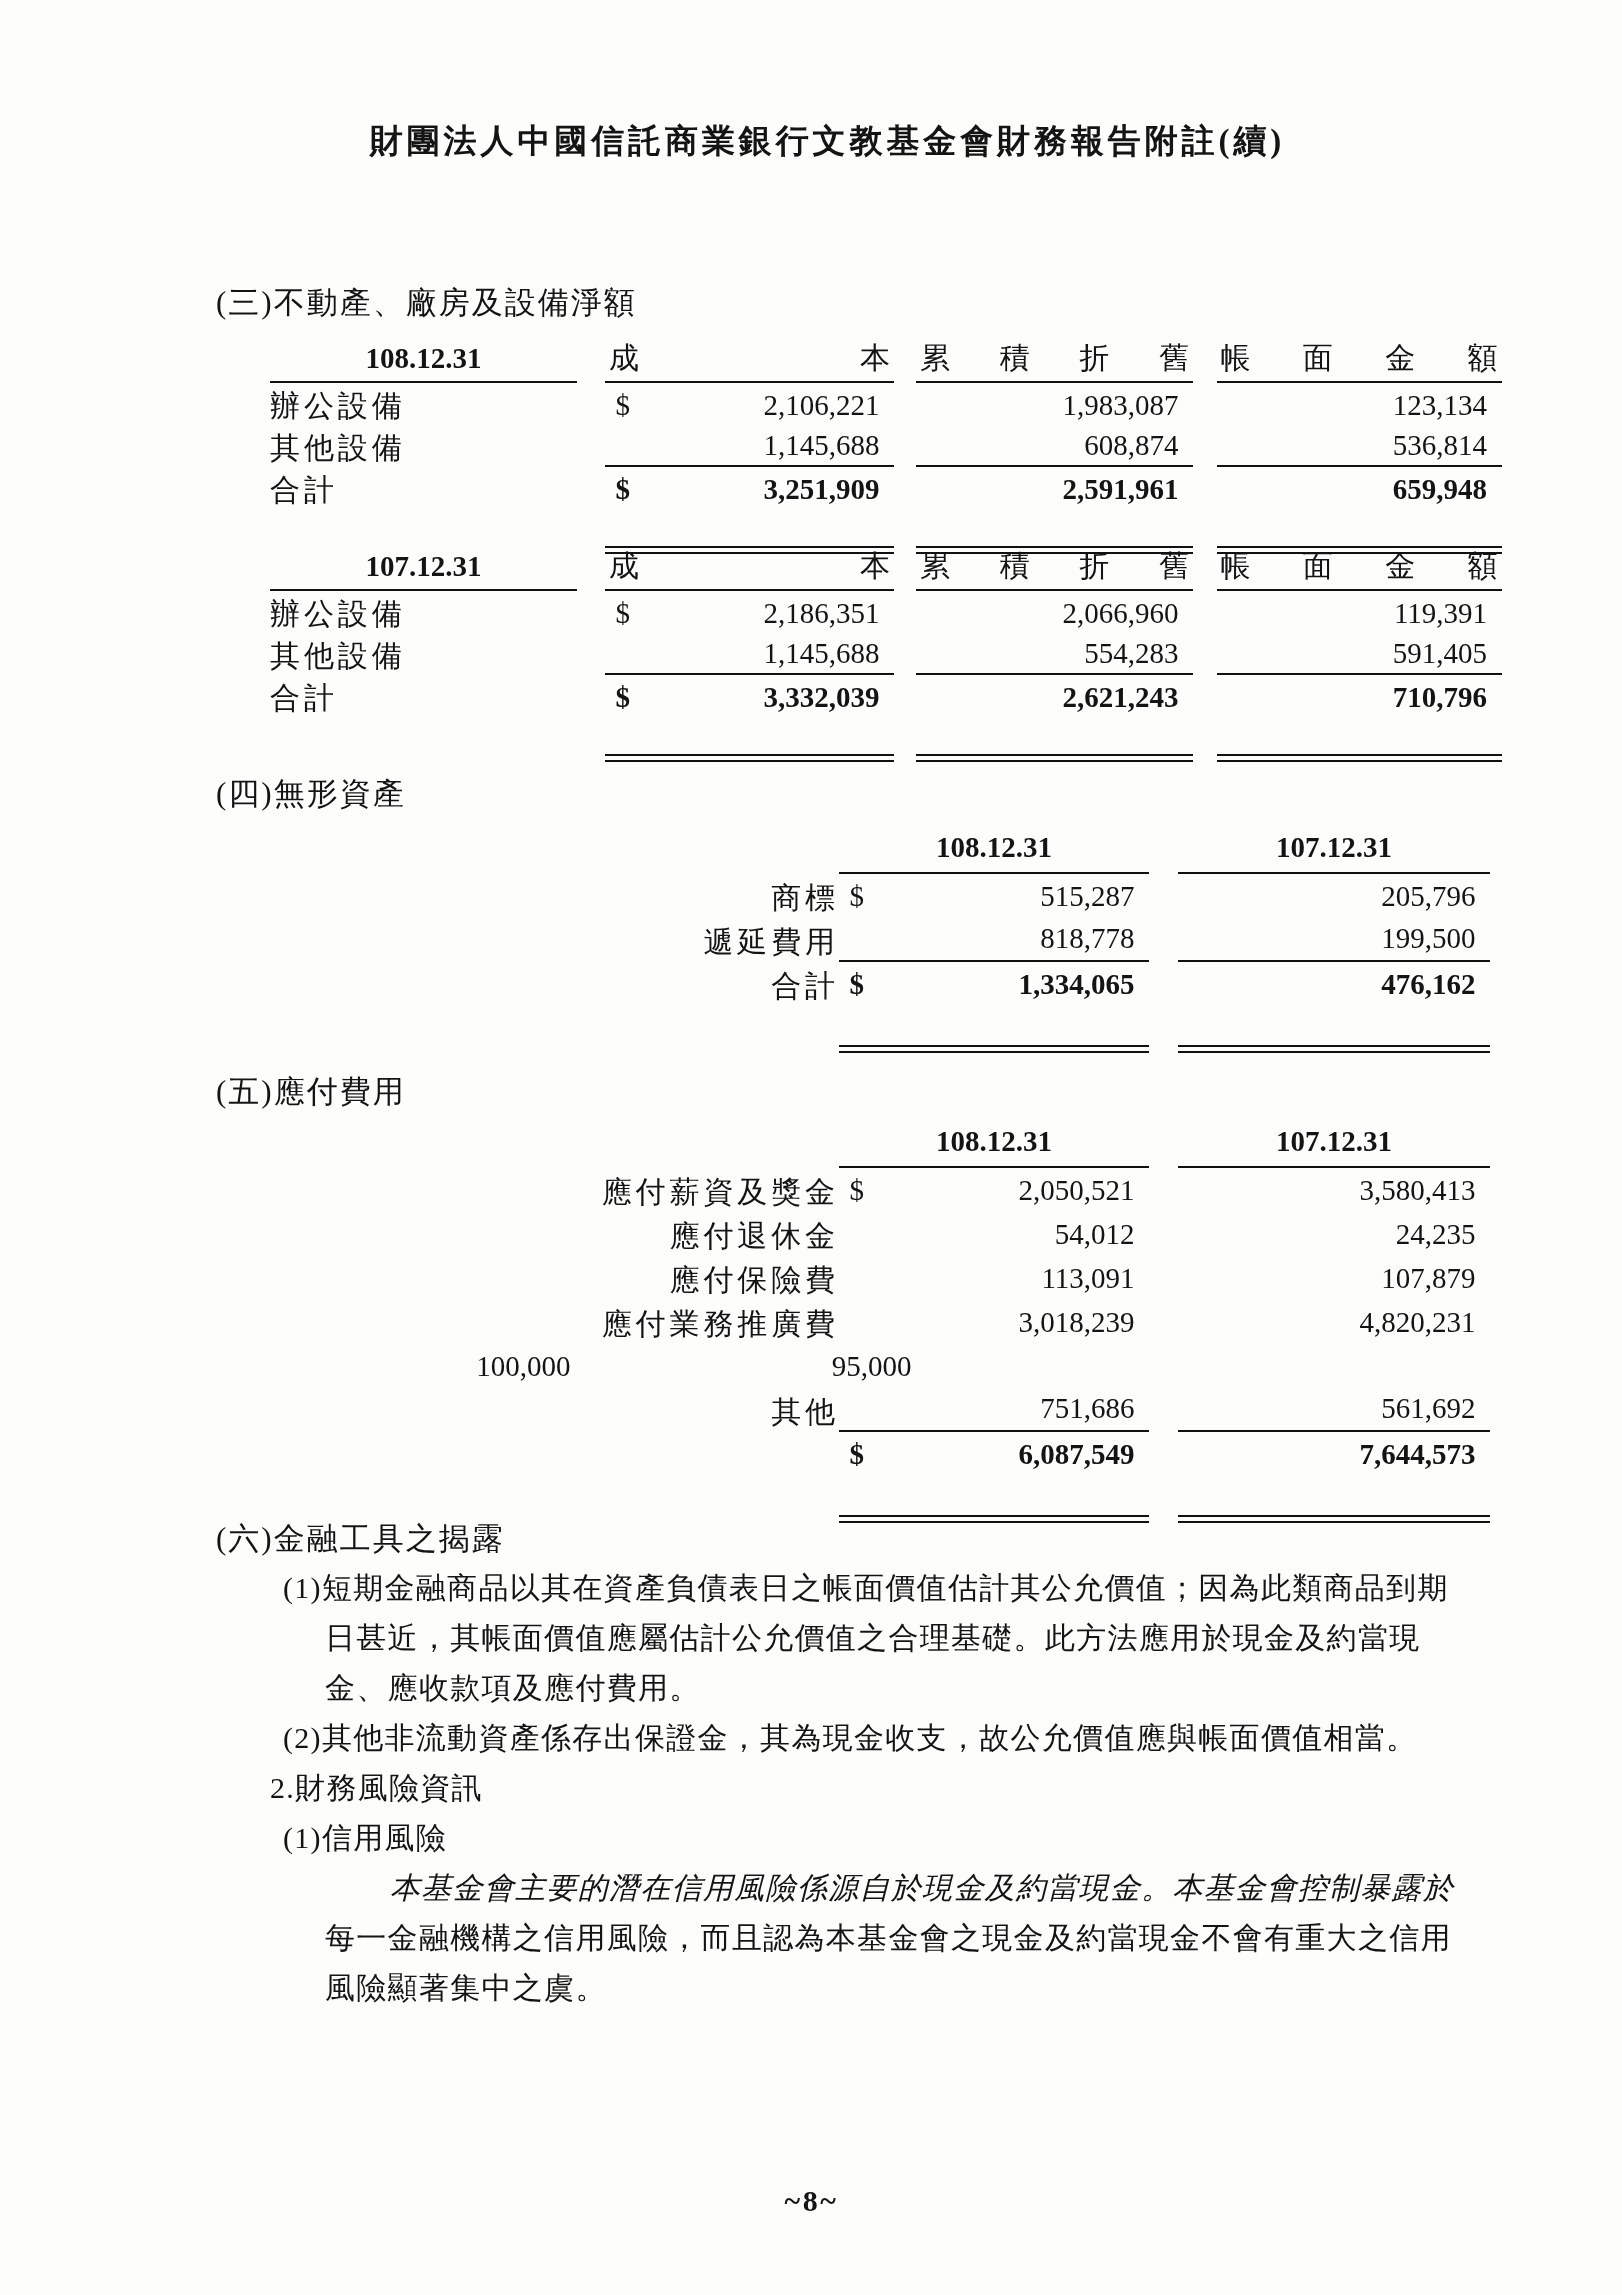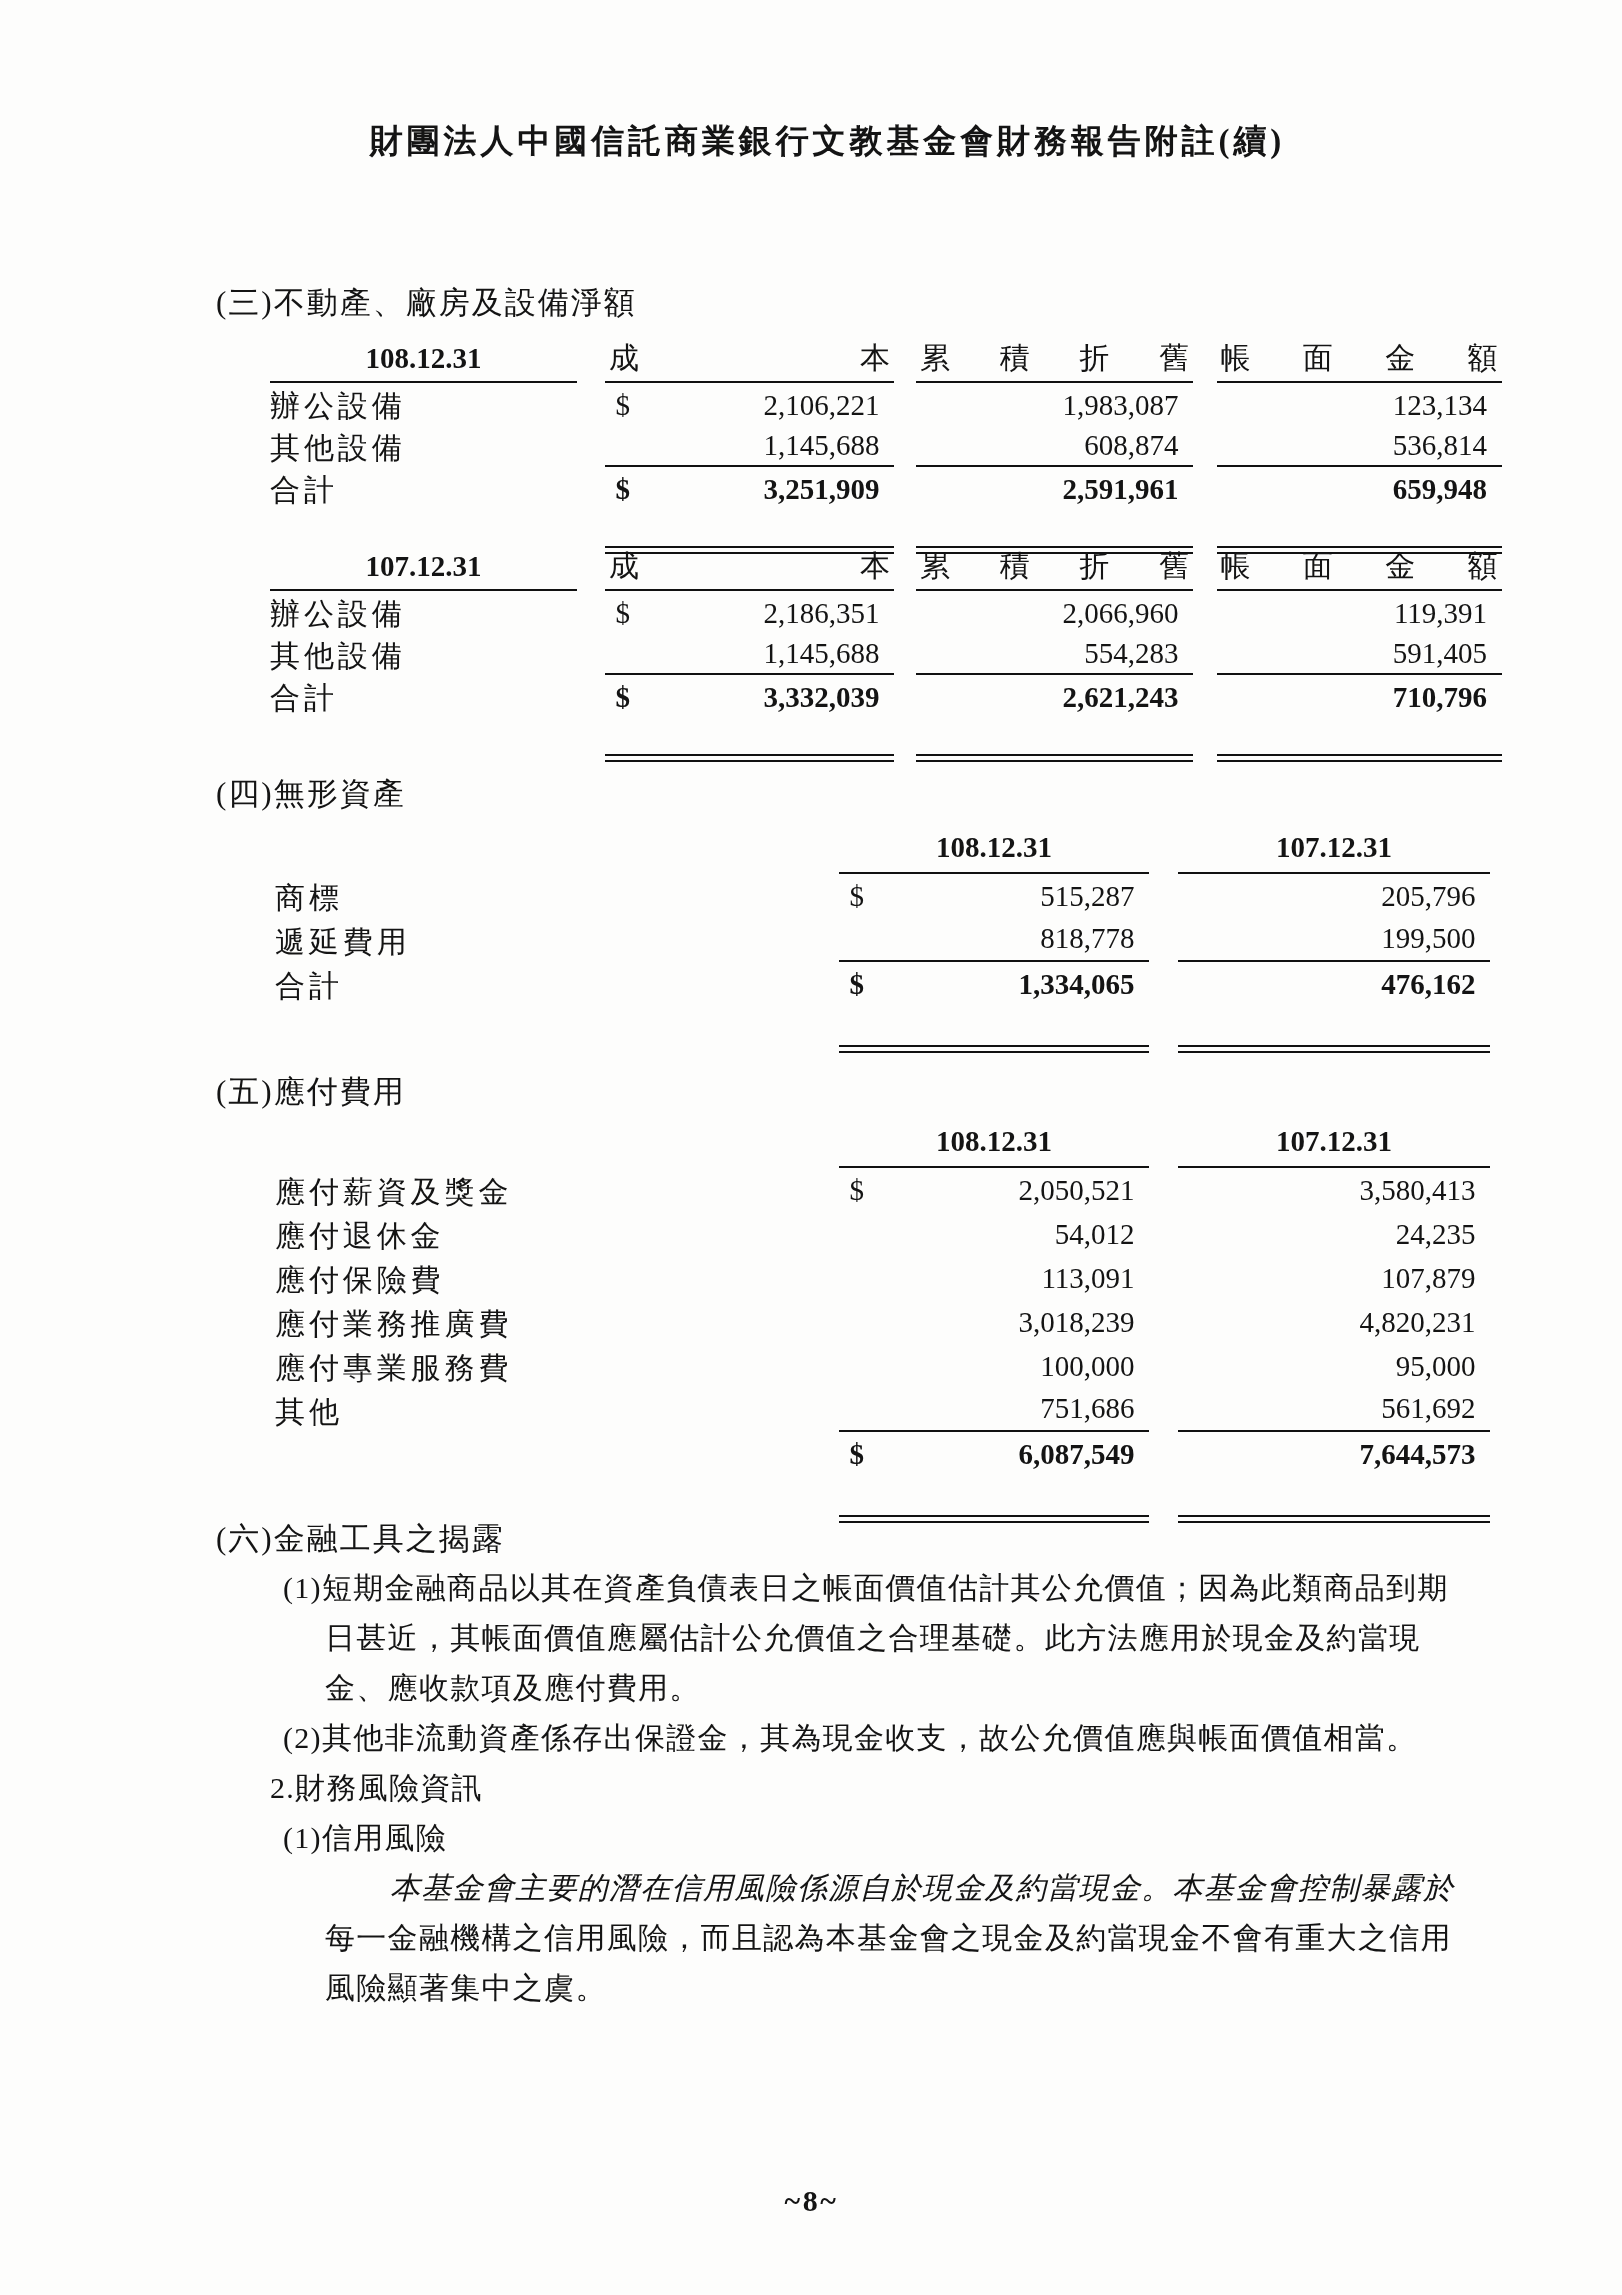--- a/index.html
+++ b/index.html
@@ -57,21 +57,21 @@
   .ppe .row{height:42px;line-height:38px;}
   .ppe .head{height:43px;}
   .ppe .label{width:307px;}
   .ppe .g1{width:28px;} .ppe .n1{width:289px;}
   .ppe .g2{width:22px;} .ppe .n2{width:277px;}
   .ppe .g3{width:23.5px;} .ppe .n3{width:285px;margin-top:11px;}
   
   .t34{left:275px;width:1215px;}
   .t34 .row{height:44px;line-height:41px;}
   .t34 .head{height:42px;}
-  .t34 .label{width:564px;}
+  .t34 .label{width:564px;text-align:right;}
   .t34 .n1{width:310px;}
   .t34 .g1{width:29px;}
   .t34 .n2{width:312px;}
   
   .notes{position:absolute;top:1563px;left:0;width:1623px;}
   .pline{height:50px;line-height:50px;font-size:30px;letter-spacing:1.3px;white-space:nowrap;}
   .in-n1{margin-left:270px;}
   .in-n2{margin-left:283px;}
   .in-cont{margin-left:325px;}
   .in-pfirst{margin-left:390px;font-style:italic;}
@@ -360,21 +360,20 @@
           <span class="cur"></span>
           <span class="num">3,018,239</span>
         </div>
       <div class="cell g1"></div>
       <div class="cell n2 numcell">
           <span class="cur"></span>
           <span class="num">4,820,231</span>
         </div>
     </div>
     <div class="row">
-      <div class="cell label rowlabel">應付專業服務費</div>
       <div class="cell n1 numcell">
           <span class="cur"></span>
           <span class="num">100,000</span>
         </div>
       <div class="cell g1"></div>
       <div class="cell n2 numcell">
           <span class="cur"></span>
           <span class="num">95,000</span>
         </div>
     </div>

